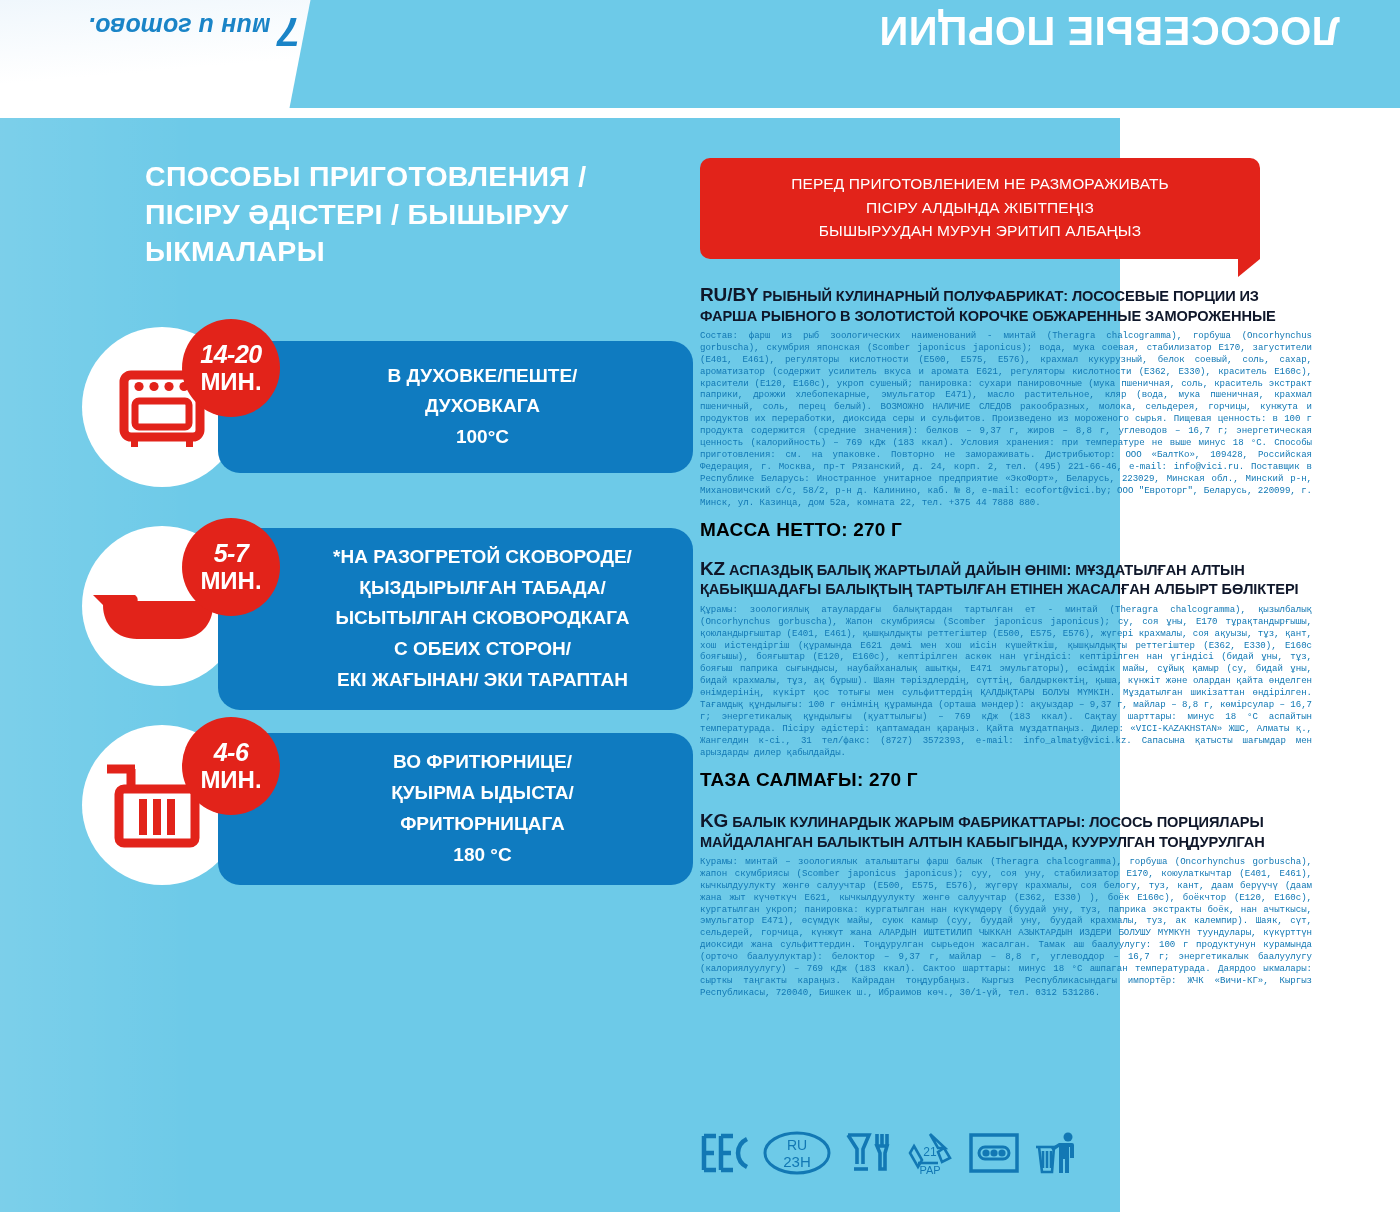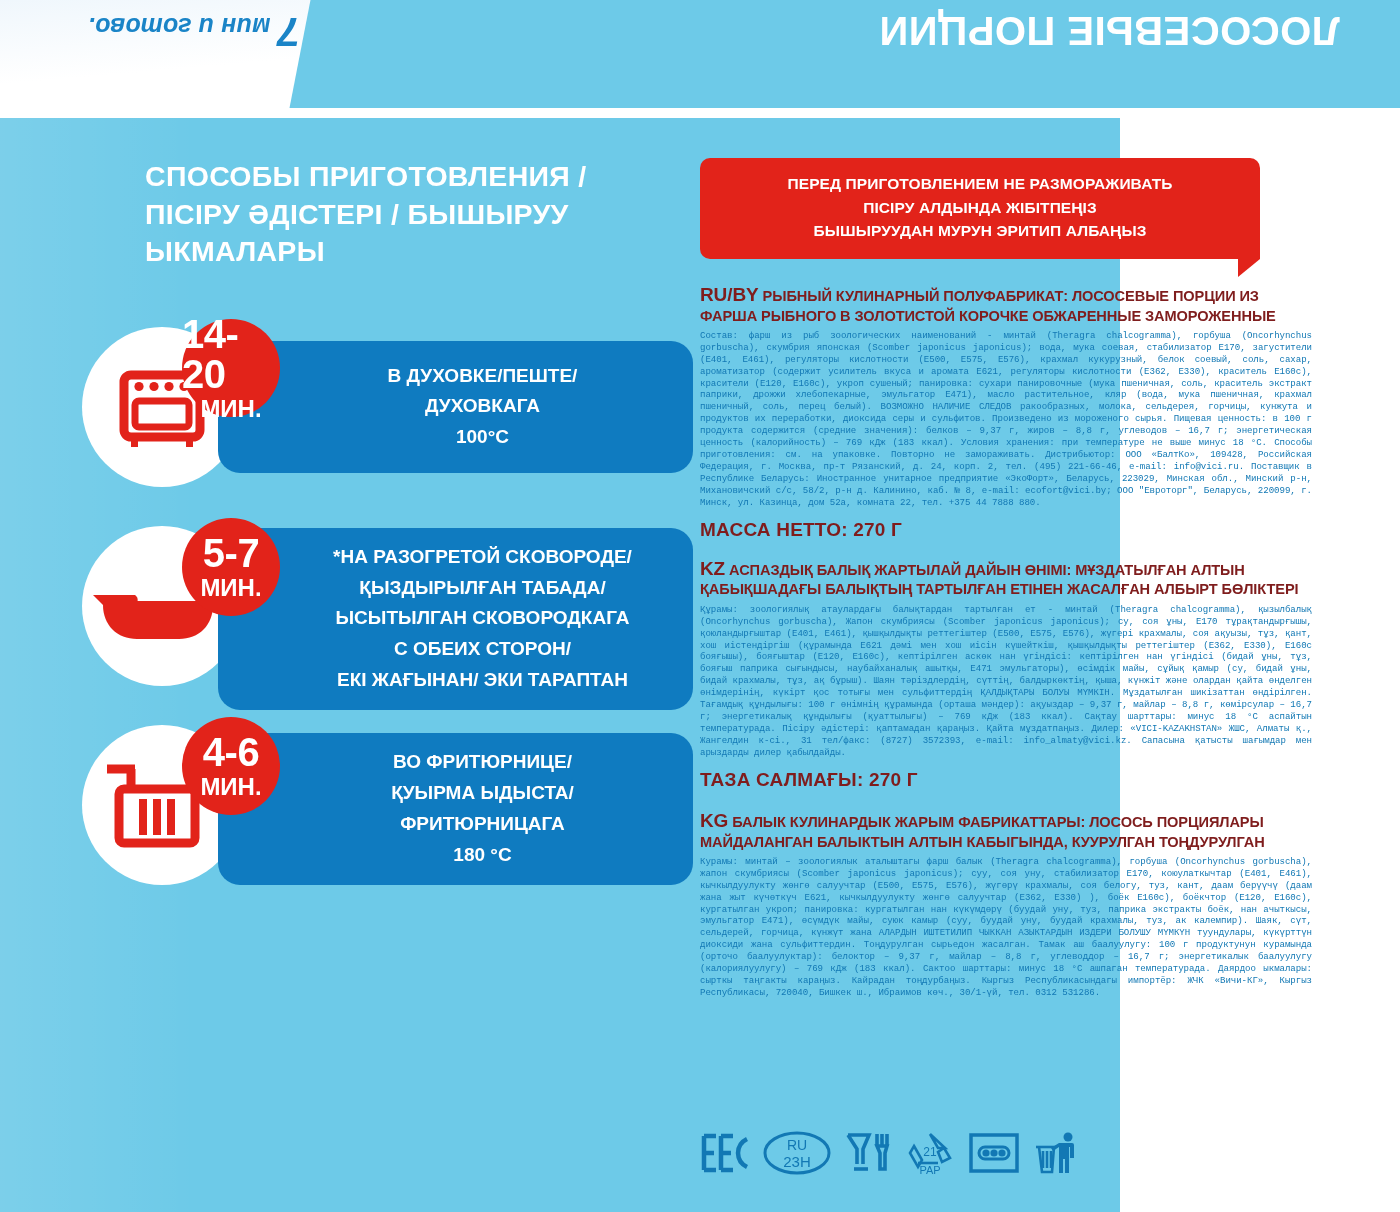--- a/index.html
+++ b/index.html
@@ -111,21 +111,21 @@
     position: absolute; left: 122px; top: 0px;
     width: 98px; height: 98px;
     background: #e2231a;
     border-radius: 50%;
     color: #ffffff;
     display: flex; flex-direction: column;
     align-items: center; justify-content: center;
     line-height: 1.0;
     z-index: 3;
   }
-  .badge .num { font-size: 40px; font-weight: bold; letter-spacing: -.5px; }
+  .badge .num { font-size: 25px; font-weight: bold; letter-spacing: -.5px; font-style: italic; }
   .badge .unit { font-size: 24px; font-weight: bold; margin-top: 3px; }
 
   .pill {
     position: absolute; left: 158px; top: 22px;
     width: 475px; min-height: 132px;
     background: #0f7bc0;
     border-radius: 22px;
     color: #ffffff;
     font-weight: bold;
     font-size: 19px;
@@ -139,58 +139,58 @@
   .pill.tall3 { min-height: 152px; top: 16px; }
 
   
   .right-col { position: absolute; left: 700px; top: 40px; width: 612px; }
 
   .warn-banner {
     position: relative;
     width: 560px;
     background: #e2231a;
     color: #ffffff;
-    font-weight: bold;
+    font-weight: normal;
     font-size: 15.5px;
     line-height: 1.52;
     text-align: center;
     padding: 14px 18px 16px 18px;
     border-radius: 10px 10px 0 10px;
     letter-spacing: .1px;
   }
   .warn-banner::after {
     content: "";
     position: absolute; right: 0; bottom: -18px;
     border-left: 22px solid #e2231a;
     border-bottom: 18px solid transparent;
   }
 
   .lang-block { margin-top: 24px; }
   .lang-block.kz { margin-top: 16px; }
   .lang-block.kg { margin-top: 18px; }
 
   .lang-head {
-    color: #7f1d1d;
+    color: #0f172a;
     font-weight: bold;
     font-size: 14.6px;
     line-height: 1.26;
     letter-spacing: -.1px;
   }
   .lang-head .code { font-size: 19px; }
   .fine {
     color: #1278b4;
     font-size: 9.1px;
     line-height: 1.31;
     text-align: justify;
     margin-top: 5px;
     letter-spacing: -.05px;
     font-family: Liberation Mono, monospace;
   }
   .netw {
-    color: #7f1d1d;
+    color: #000000;
     font-weight: bold;
     font-size: 19px;
     margin-top: 10px;
     letter-spacing: .2px;
   }
 
   
   .icon-strip {
     position: absolute; left: 700px; top: 1012px;
     display: flex; align-items: center; gap: 12px;

